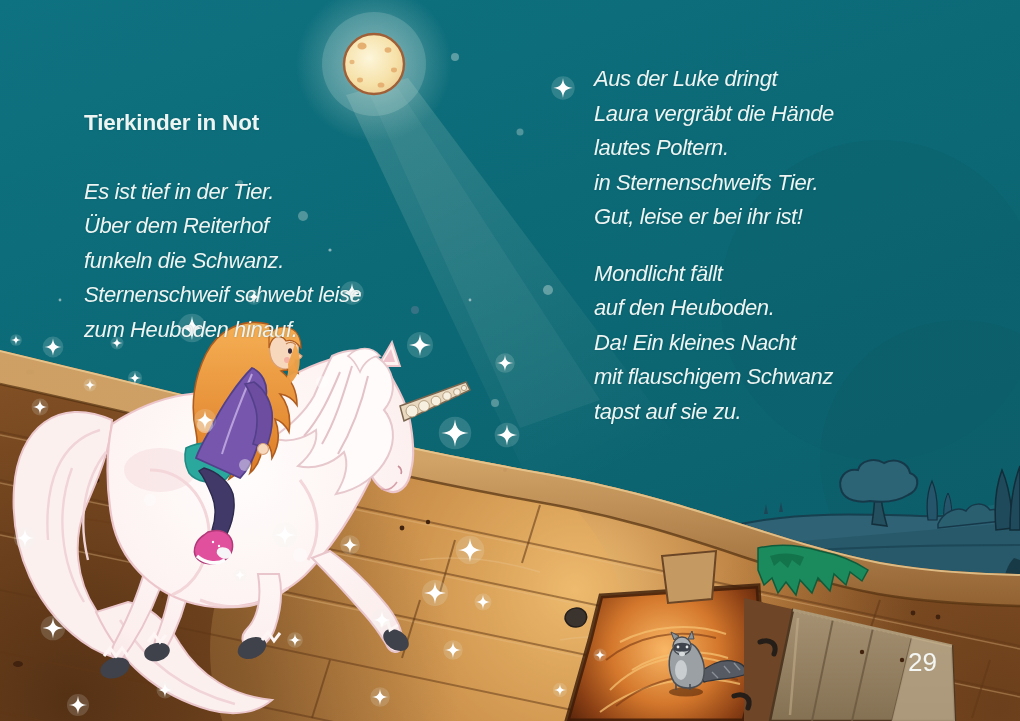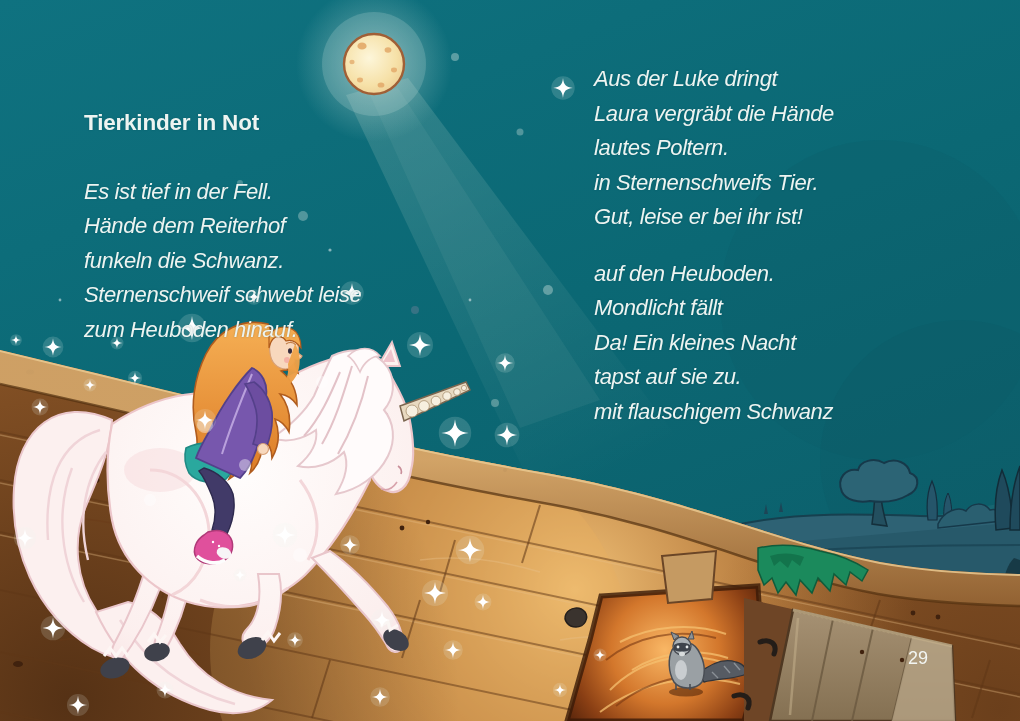--- a/index.html
+++ b/index.html
@@ -16,21 +16,21 @@
     text-shadow:0 0 2px rgba(10,70,80,.35);
     white-space:nowrap;
   }
   .left-col{left:84px;top:62px;margin-top:44px;}
   .right-col{left:594px;top:62px;}
   .chapter-title{font-weight:bold;font-size:22.5px;margin:0 0 34px 0;letter-spacing:-0.2px;}
   .stanza{margin:0;}
   .line{min-height:34.5px;font-style:italic;}
   .page-number{
     position:absolute;left:908px;top:649px;
-    color:#f3f6f2;font-size:18px;line-height:1;letter-spacing:0;
+    color:#f3f6f2;font-size:26px;line-height:1;letter-spacing:0;
   }
 </style>
 </head>
 <body>
 
 <div class="page">
 
 <svg class="illu" width="1020" height="721" viewBox="0 0 1020 721">
   <defs>
     <linearGradient id="sky" x1="0" y1="0" x2="0.55" y2="1">
@@ -400,42 +400,42 @@
       <circle cx="470" cy="300" r="1.4" opacity="0.5" fill="#ffffff"></circle>
       <circle cx="60" cy="300" r="1.4" opacity="0.5" fill="#ffffff"></circle>
     </g>
   </g>
 </svg>
 
   <div class="text-col left-col">
     <h1 class="chapter-title">Tierkinder in Not</h1>
     <p class="stanza">
       </p>
-      <div class="line">Es ist tief in der Fell.</div>
-      <div class="line">Hände dem Reiterhof</div>
+      <div class="line">Es ist tief in der Tier.</div>
+      <div class="line">Über dem Reiterhof</div>
       <div class="line">funkeln die Schwanz.</div>
       <div class="line">Sternenschweif schwebt leise</div>
       <div class="line">zum Heuboden hinauf.</div>
     <p></p>
   </div>
 
   <div class="text-col right-col">
     <p class="stanza">
       </p>
       <div class="line">Aus der Luke dringt</div>
       <div class="line">Laura vergräbt die Hände</div>
       <div class="line">lautes Poltern.</div>
       <div class="line">in Sternenschweifs Tier.</div>
       <div class="line">Gut, leise er bei ihr ist!</div>
     <p></p>
     <p class="stanza">
       </p>
+      <div class="line">Mondlicht fällt</div>
       <div class="line">auf den Heuboden.</div>
-      <div class="line">Mondlicht fällt</div>
       <div class="line">Da! Ein kleines Nacht</div>
+      <div class="line">mit flauschigem Schwanz</div>
       <div class="line">tapst auf sie zu.</div>
-      <div class="line">mit flauschigem Schwanz</div>
     <p></p>
   </div>
 
   <div class="page-number">29</div>
 
 </div>
 
 </body></html>

